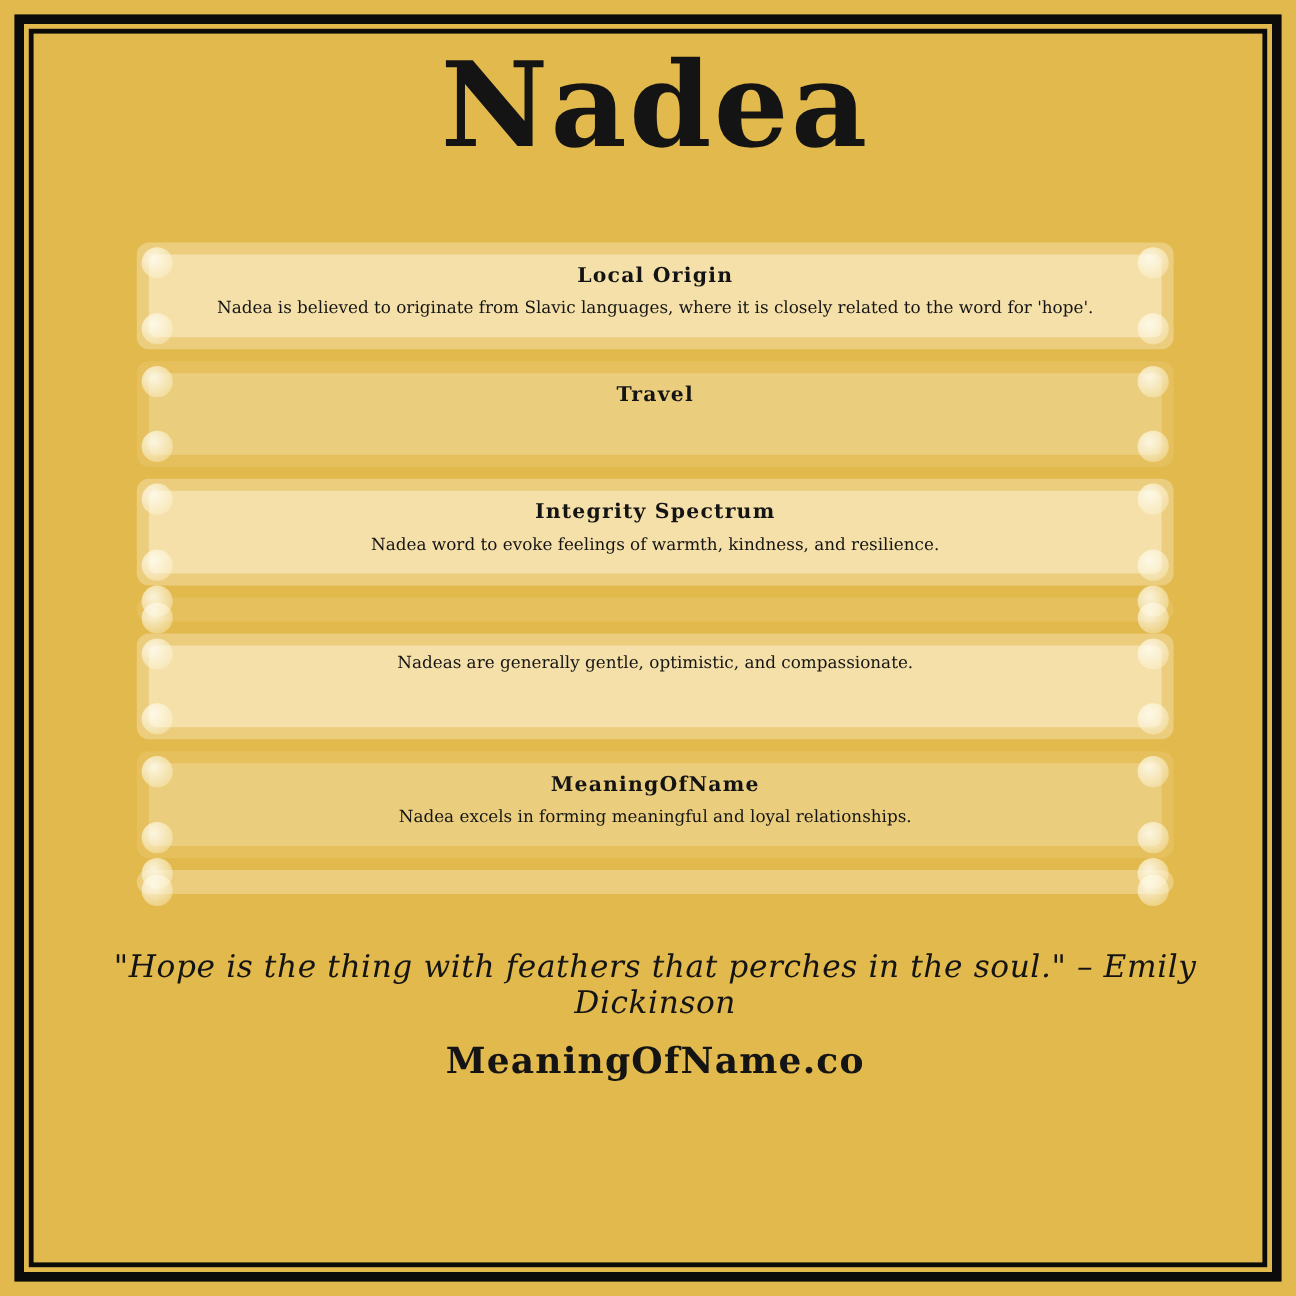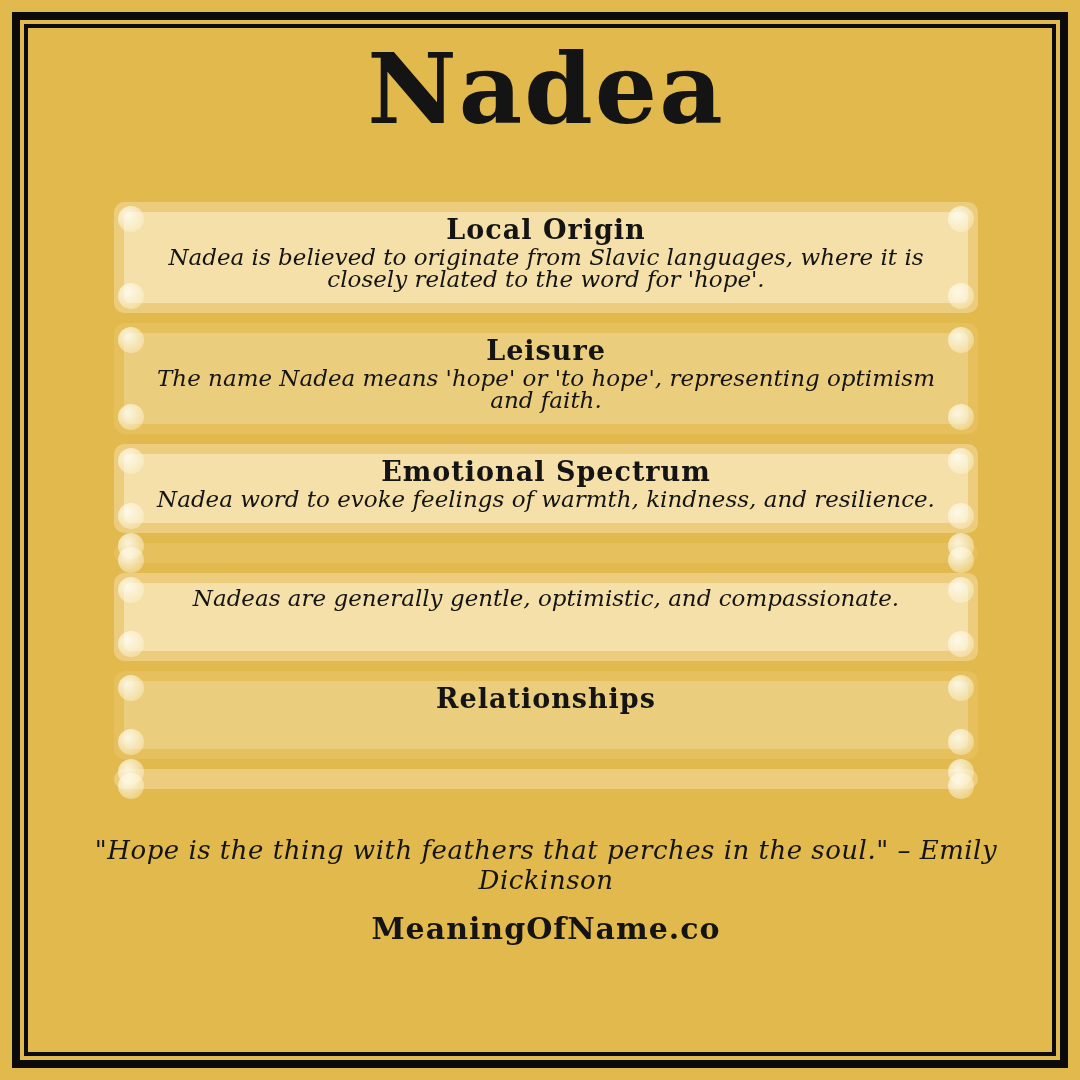--- a/index.html
+++ b/index.html
@@ -54,31 +54,30 @@
   .card.dim{background:rgba(255,252,240,0.10);}
   .card-inner{
     border-radius:6px;
     padding:3px 24px 13px 24px;
     min-height:52px;
   }
   .card.bright .card-inner{background:rgba(255,248,222,0.44);}
   .card.dim .card-inner{background:rgba(255,248,222,0.26);}
   .card-heading{
     margin:0;
-    font-size:27px;
+    font-size:17px;
     line-height:30px;
     font-weight:bold;
     letter-spacing:1px;
   }
   .card-body{
     margin:1px auto 0 auto;
-    font-size:23px;
+    font-size:14px;
     line-height:22px;
     max-width:795px;
-    font-style:italic;
   }
   .pin{
     position:absolute;
     width:26px;height:26px;border-radius:50%;
     background:radial-gradient(circle at 38% 35%, rgba(255,253,242,0.85), rgba(255,247,220,0.40) 72%);
   }
   .pin.tl{top:4px;left:4px;}
   .pin.tr{top:4px;right:4px;}
   .pin.bl{bottom:4px;left:4px;}
   .pin.br{bottom:4px;right:4px;}
@@ -115,32 +114,31 @@
       <p class="card-body">Nadea is believed to originate from Slavic languages, where it is closely related to the word for 'hope'.</p>
     </div>
   </section>
 
   <section class="card dim">
     <span class="pin tl"></span>
     <span class="pin tr"></span>
     <span class="pin bl"></span>
     <span class="pin br"></span>
     <div class="card-inner">
-      <h2 class="card-heading">Leisure</h2>
-      <p class="card-body">The name Nadea means 'hope' or 'to hope', representing optimism and faith.</p>
+      <h2 class="card-heading">Travel</h2>
     </div>
   </section>
 
   <section class="card bright">
     <span class="pin tl"></span>
     <span class="pin tr"></span>
     <span class="pin bl"></span>
     <span class="pin br"></span>
     <div class="card-inner">
-      <h2 class="card-heading">Emotional Spectrum</h2>
+      <h2 class="card-heading">Integrity Spectrum</h2>
       <p class="card-body">Nadea word to evoke feelings of warmth, kindness, and resilience.</p>
     </div>
   </section>
 
   <section class="card dim">
     <span class="pin tl"></span>
     <span class="pin tr"></span>
     <span class="pin bl"></span>
     <span class="pin br"></span>
   </section>
@@ -154,21 +152,22 @@
       <p class="card-body">Nadeas are generally gentle, optimistic, and compassionate.</p>
     </div>
   </section>
 
   <section class="card dim">
     <span class="pin tl"></span>
     <span class="pin tr"></span>
     <span class="pin bl"></span>
     <span class="pin br"></span>
     <div class="card-inner">
-      <h2 class="card-heading">Relationships</h2>
+      <h2 class="card-heading">MeaningOfName</h2>
+      <p class="card-body">Nadea excels in forming meaningful and loyal relationships.</p>
     </div>
   </section>
 
   <section class="card bright">
     <span class="pin tl"></span>
     <span class="pin tr"></span>
     <span class="pin bl"></span>
     <span class="pin br"></span>
   </section>
 </div>

